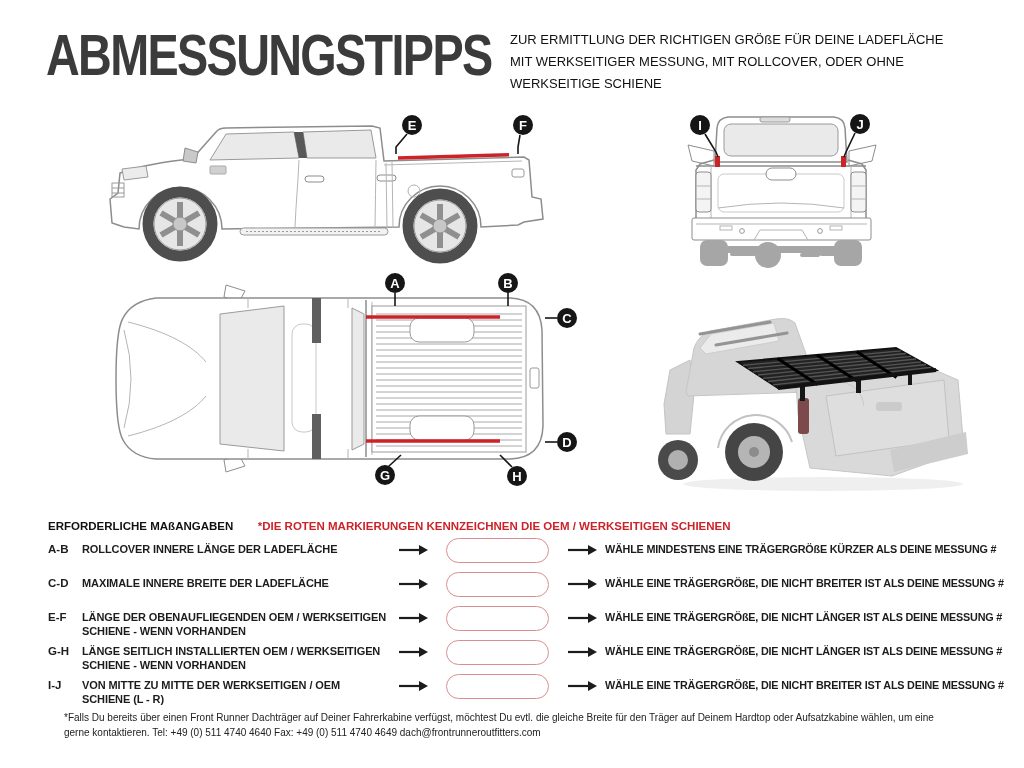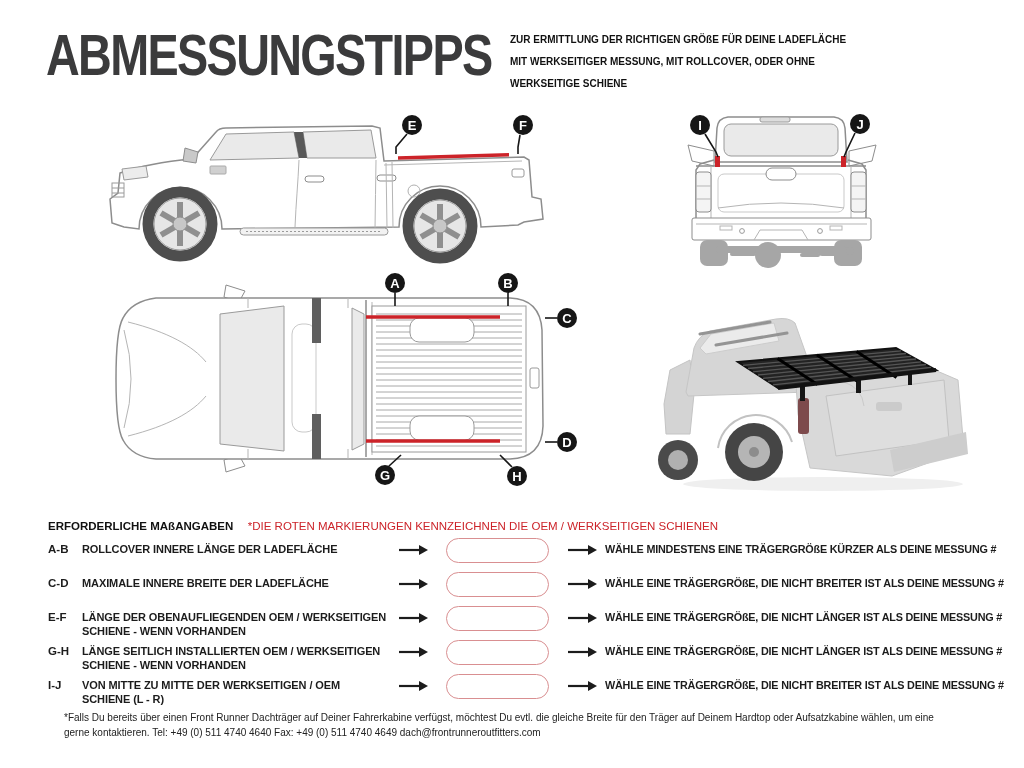--- a/index.html
+++ b/index.html
@@ -3,39 +3,39 @@
 <meta charset="utf-8">
 <style>
   *{margin:0;padding:0;box-sizing:border-box}
   html,body{width:1024px;height:768px}
   body{position:relative;background:#fff;font-family:"Liberation Sans",sans-serif;color:#1c1c1c;overflow:hidden}
   .abs{position:absolute}
 
   
   .title{left:46px;top:22px;font-size:57px;font-weight:bold;letter-spacing:-2px;color:#3b3b3c;
          transform:scaleX(.82);transform-origin:left top;white-space:nowrap}
-  .subtitle{left:510px;top:29px;width:430px;font-size:10px;font-weight:bold;color:#111}
+  .subtitle{left:510px;top:29px;width:430px;font-size:13px;font-weight:normal;color:#111}
   .subtitle div{line-height:22px;white-space:nowrap}
 
   
   svg{display:block}
   .ln{stroke:#8d8d8d;stroke-width:1.5;fill:none}
   .lnt{stroke:#b5b5b5;stroke-width:1;fill:none}
   .body-fill{fill:#fff;stroke:#8d8d8d;stroke-width:1.5}
   .glass{fill:#eaeaea;stroke:#9a9a9a;stroke-width:1}
   .mcirc{fill:#161616}
   .mlead{stroke:#161616;stroke-width:1.6;fill:none}
   .mletter{font:bold 13px "Liberation Sans",sans-serif;fill:#fff;text-anchor:middle}
   .redmark{stroke:#cc2329;stroke-width:3.5;fill:none}
 
   
   .measurements{left:48px;top:517px;width:960px}
   .m-header{line-height:16px;margin-bottom:9px;white-space:nowrap}
   .m-heading{font-size:11.5px;font-weight:bold;color:#111}
-  .m-note{font-size:11.5px;font-weight:normal;color:#cc2329;margin-left:10px}
+  .m-note{font-size:11.5px;font-weight:bold;color:#cc2329;margin-left:20px}
   .m-row{display:grid;grid-template-columns:34px 316px 48px 107px 52px auto;align-items:start;min-height:34px}
   .m-key{font-size:11.5px;font-weight:bold;line-height:13.5px}
   .m-label{font-size:11px;font-weight:bold;line-height:13.5px;letter-spacing:-.1px;padding-right:8px}
   .m-arrow svg{margin-top:1px}
   .m-arrow.a2 svg{margin-left:14px}
   .m-pill{display:block;width:103px;height:25px;margin-top:-5px;border:1.5px solid #d98f91;border-radius:13px;background:#fff}
   .m-instruction{font-size:10.8px;font-weight:bold;letter-spacing:-.2px;line-height:13.5px;white-space:nowrap}
 
   
   .footer{left:64px;top:711px;width:968px;color:#222}

